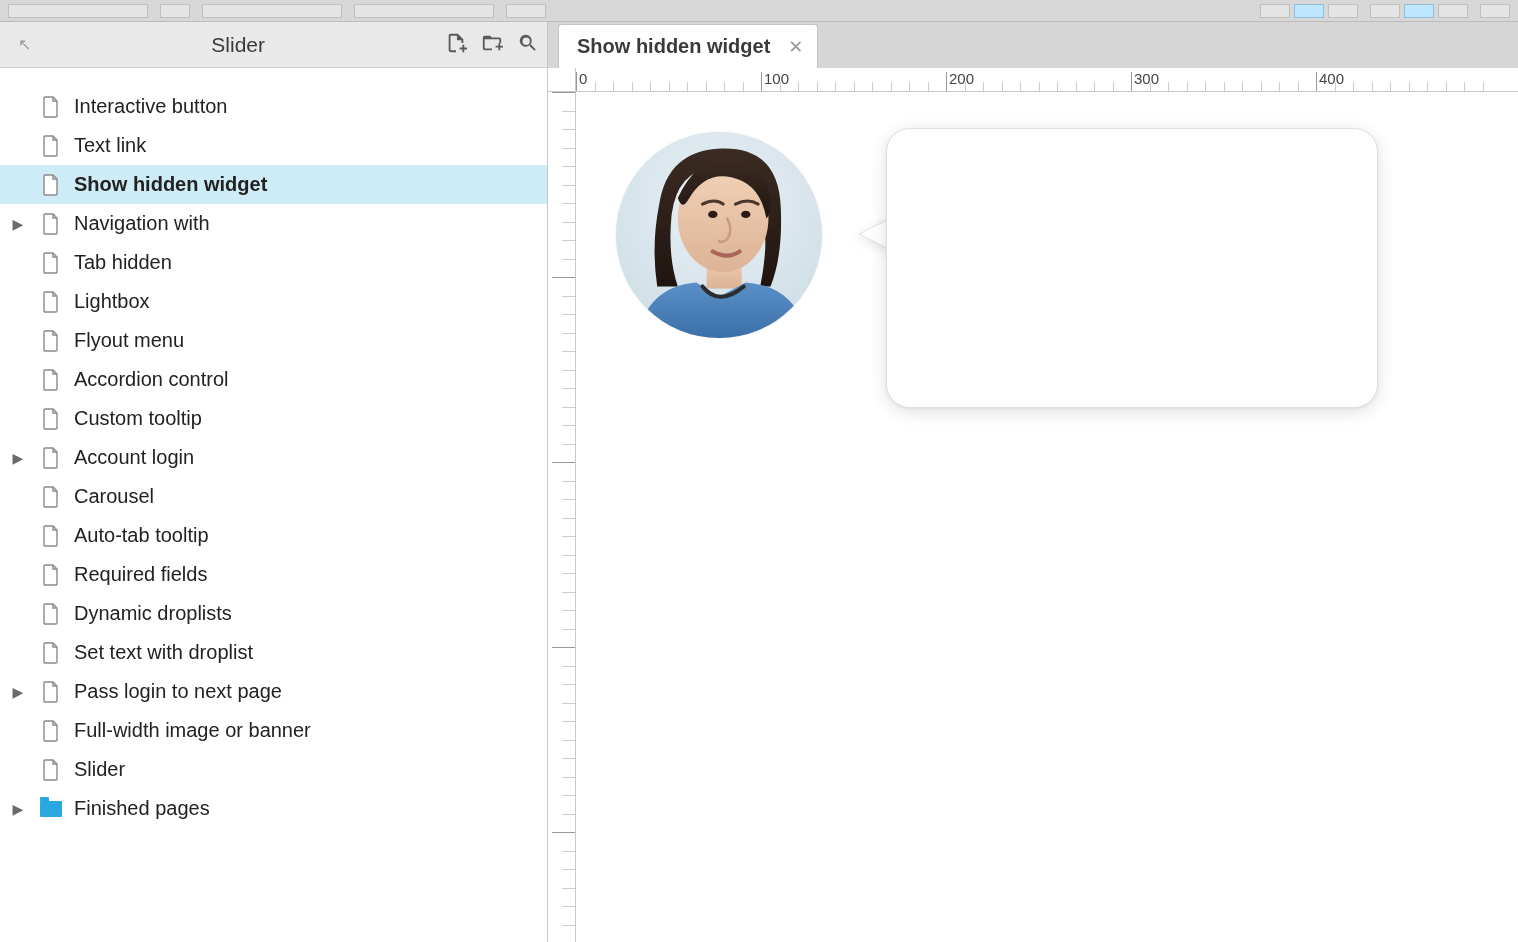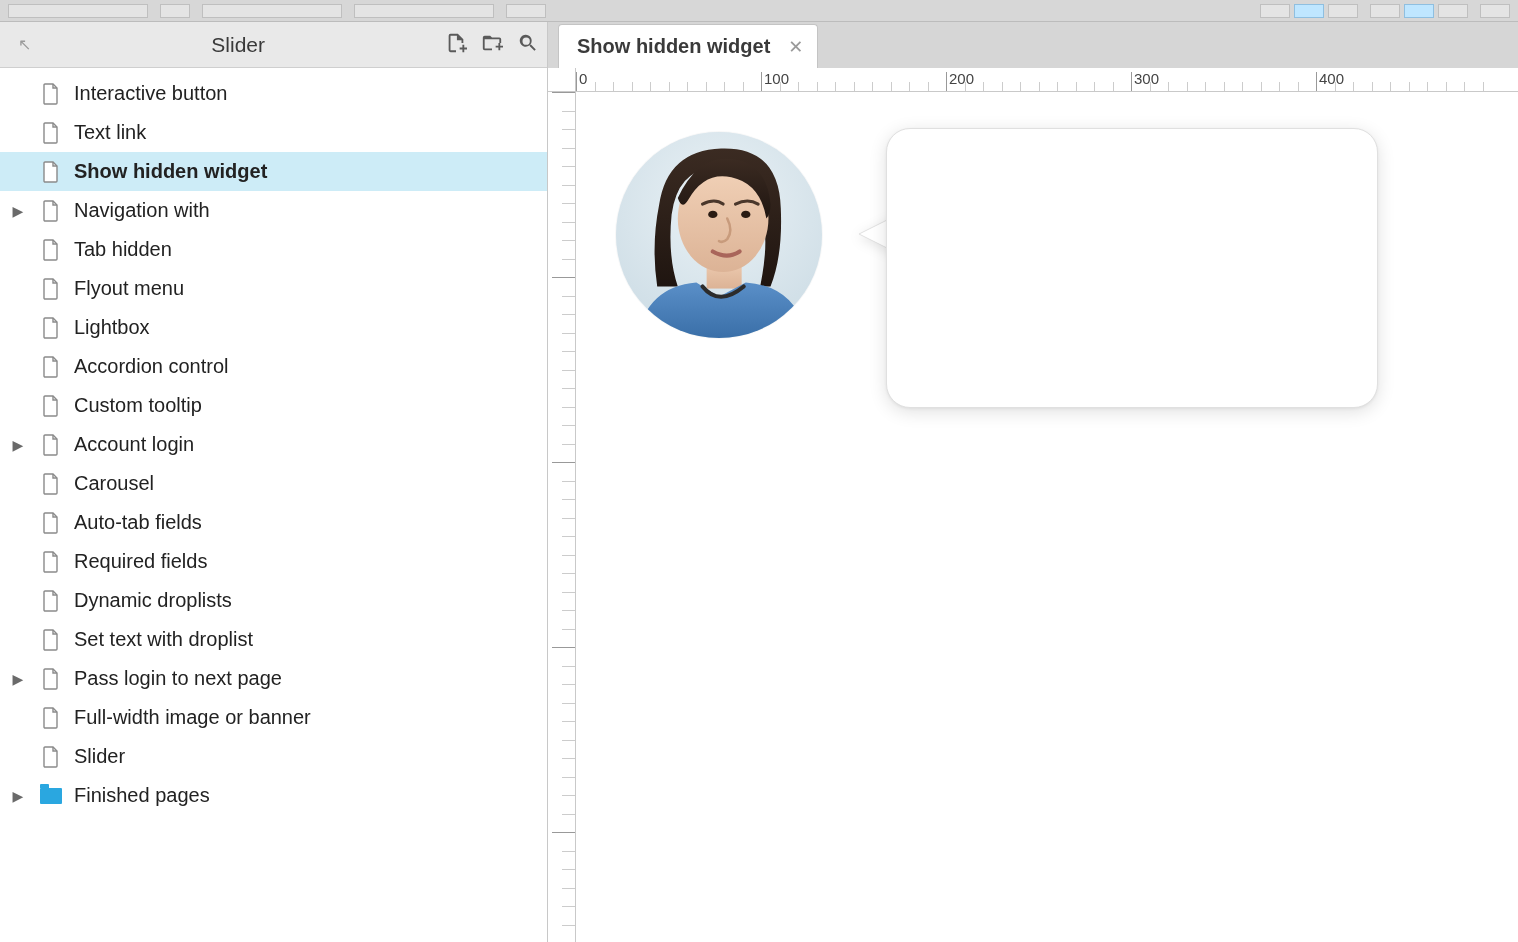--- a/index.html
+++ b/index.html
@@ -69,21 +69,21 @@
   .pages-header .hdr-actions {
     display: flex;
     align-items: center;
     gap: 14px;
   }
   .pages-header .hdr-actions svg { fill: #5a5a5a; }
 
   .pages-tree {
     flex: 1;
     overflow: auto;
-    padding: 6px 0;
+    padding: 19px 0;
   }
   .tree-row {
     height: 39px;
     display: flex;
     align-items: center;
     font-size: 20px;
     color: #222;
     cursor: default;
   }
   .tree-row .caret-col {
@@ -368,33 +368,33 @@
         <div class="tree-row">
           <div class="caret-col"></div>
           <div class="icon-col">
             <span class="page-ic">
               <svg width="18" height="22" viewBox="0 0 18 22">
                 <path d="M3 1h8l4 4v15a1 1 0 0 1-1 1H3a1 1 0 0 1-1-1V2a1 1 0 0 1 1-1z" fill="#fff" stroke="#8a8a8a" stroke-width="1.4"></path>
                 <path d="M11 1v4h4" fill="none" stroke="#8a8a8a" stroke-width="1.4"></path>
               </svg>
             </span>
           </div>
+          <span class="label">Lightbox</span>
+        </div>
+        <div class="tree-row">
+          <div class="caret-col"></div>
+          <div class="icon-col">
+            <span class="page-ic">
+              <svg width="18" height="22" viewBox="0 0 18 22">
+                <path d="M3 1h8l4 4v15a1 1 0 0 1-1 1H3a1 1 0 0 1-1-1V2a1 1 0 0 1 1-1z" fill="#fff" stroke="#8a8a8a" stroke-width="1.4"></path>
+                <path d="M11 1v4h4" fill="none" stroke="#8a8a8a" stroke-width="1.4"></path>
+              </svg>
+            </span>
+          </div>
           <span class="label">Flyout menu</span>
-        </div>
-        <div class="tree-row">
-          <div class="caret-col"></div>
-          <div class="icon-col">
-            <span class="page-ic">
-              <svg width="18" height="22" viewBox="0 0 18 22">
-                <path d="M3 1h8l4 4v15a1 1 0 0 1-1 1H3a1 1 0 0 1-1-1V2a1 1 0 0 1 1-1z" fill="#fff" stroke="#8a8a8a" stroke-width="1.4"></path>
-                <path d="M11 1v4h4" fill="none" stroke="#8a8a8a" stroke-width="1.4"></path>
-              </svg>
-            </span>
-          </div>
-          <span class="label">Lightbox</span>
         </div>
         <div class="tree-row">
           <div class="caret-col"></div>
           <div class="icon-col">
             <span class="page-ic">
               <svg width="18" height="22" viewBox="0 0 18 22">
                 <path d="M3 1h8l4 4v15a1 1 0 0 1-1 1H3a1 1 0 0 1-1-1V2a1 1 0 0 1 1-1z" fill="#fff" stroke="#8a8a8a" stroke-width="1.4"></path>
                 <path d="M11 1v4h4" fill="none" stroke="#8a8a8a" stroke-width="1.4"></path>
               </svg>
             </span>
@@ -442,21 +442,21 @@
         <div class="tree-row">
           <div class="caret-col"></div>
           <div class="icon-col">
             <span class="page-ic">
               <svg width="18" height="22" viewBox="0 0 18 22">
                 <path d="M3 1h8l4 4v15a1 1 0 0 1-1 1H3a1 1 0 0 1-1-1V2a1 1 0 0 1 1-1z" fill="#fff" stroke="#8a8a8a" stroke-width="1.4"></path>
                 <path d="M11 1v4h4" fill="none" stroke="#8a8a8a" stroke-width="1.4"></path>
               </svg>
             </span>
           </div>
-          <span class="label">Auto-tab fields</span>
+          <span class="label">Auto-tab tooltip</span>
         </div>
         <div class="tree-row">
           <div class="caret-col"></div>
           <div class="icon-col">
             <span class="page-ic">
               <svg width="18" height="22" viewBox="0 0 18 22">
                 <path d="M3 1h8l4 4v15a1 1 0 0 1-1 1H3a1 1 0 0 1-1-1V2a1 1 0 0 1 1-1z" fill="#fff" stroke="#8a8a8a" stroke-width="1.4"></path>
                 <path d="M11 1v4h4" fill="none" stroke="#8a8a8a" stroke-width="1.4"></path>
               </svg>
             </span>

